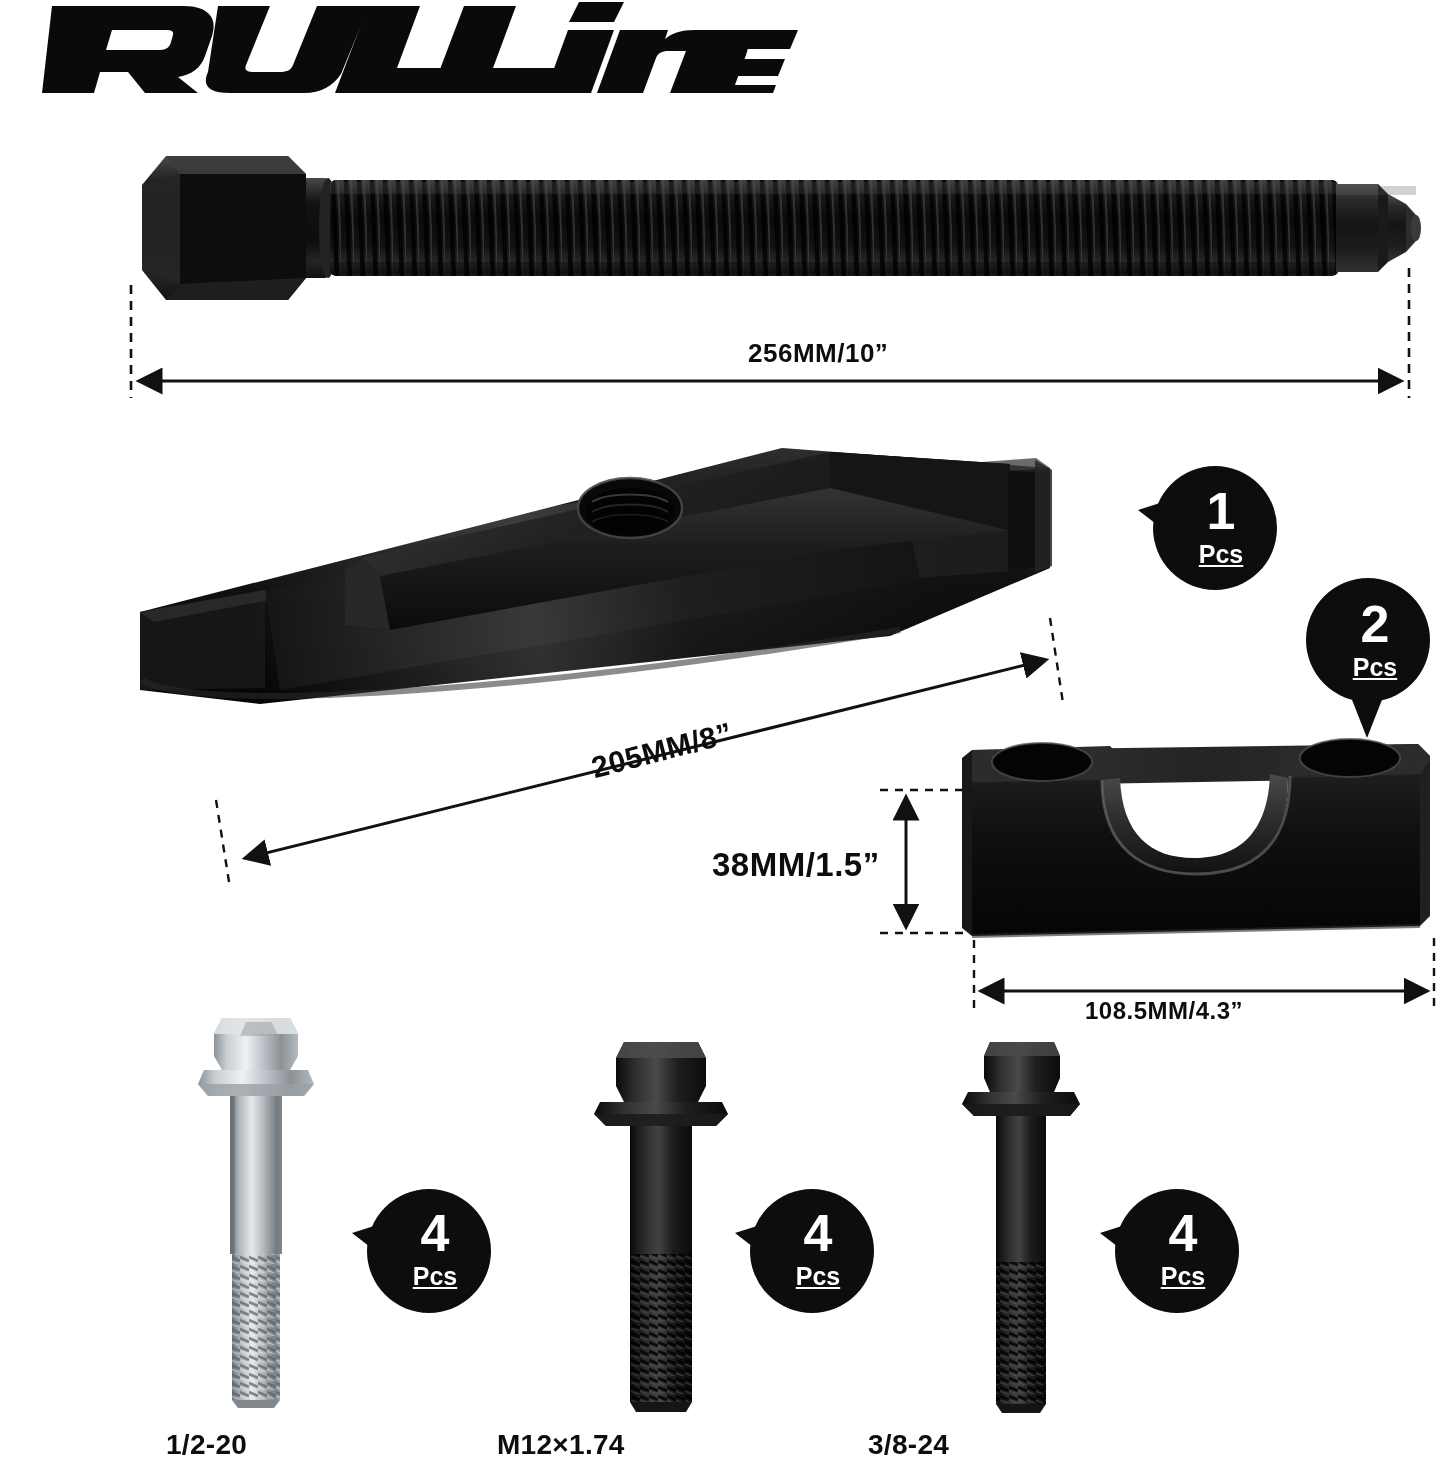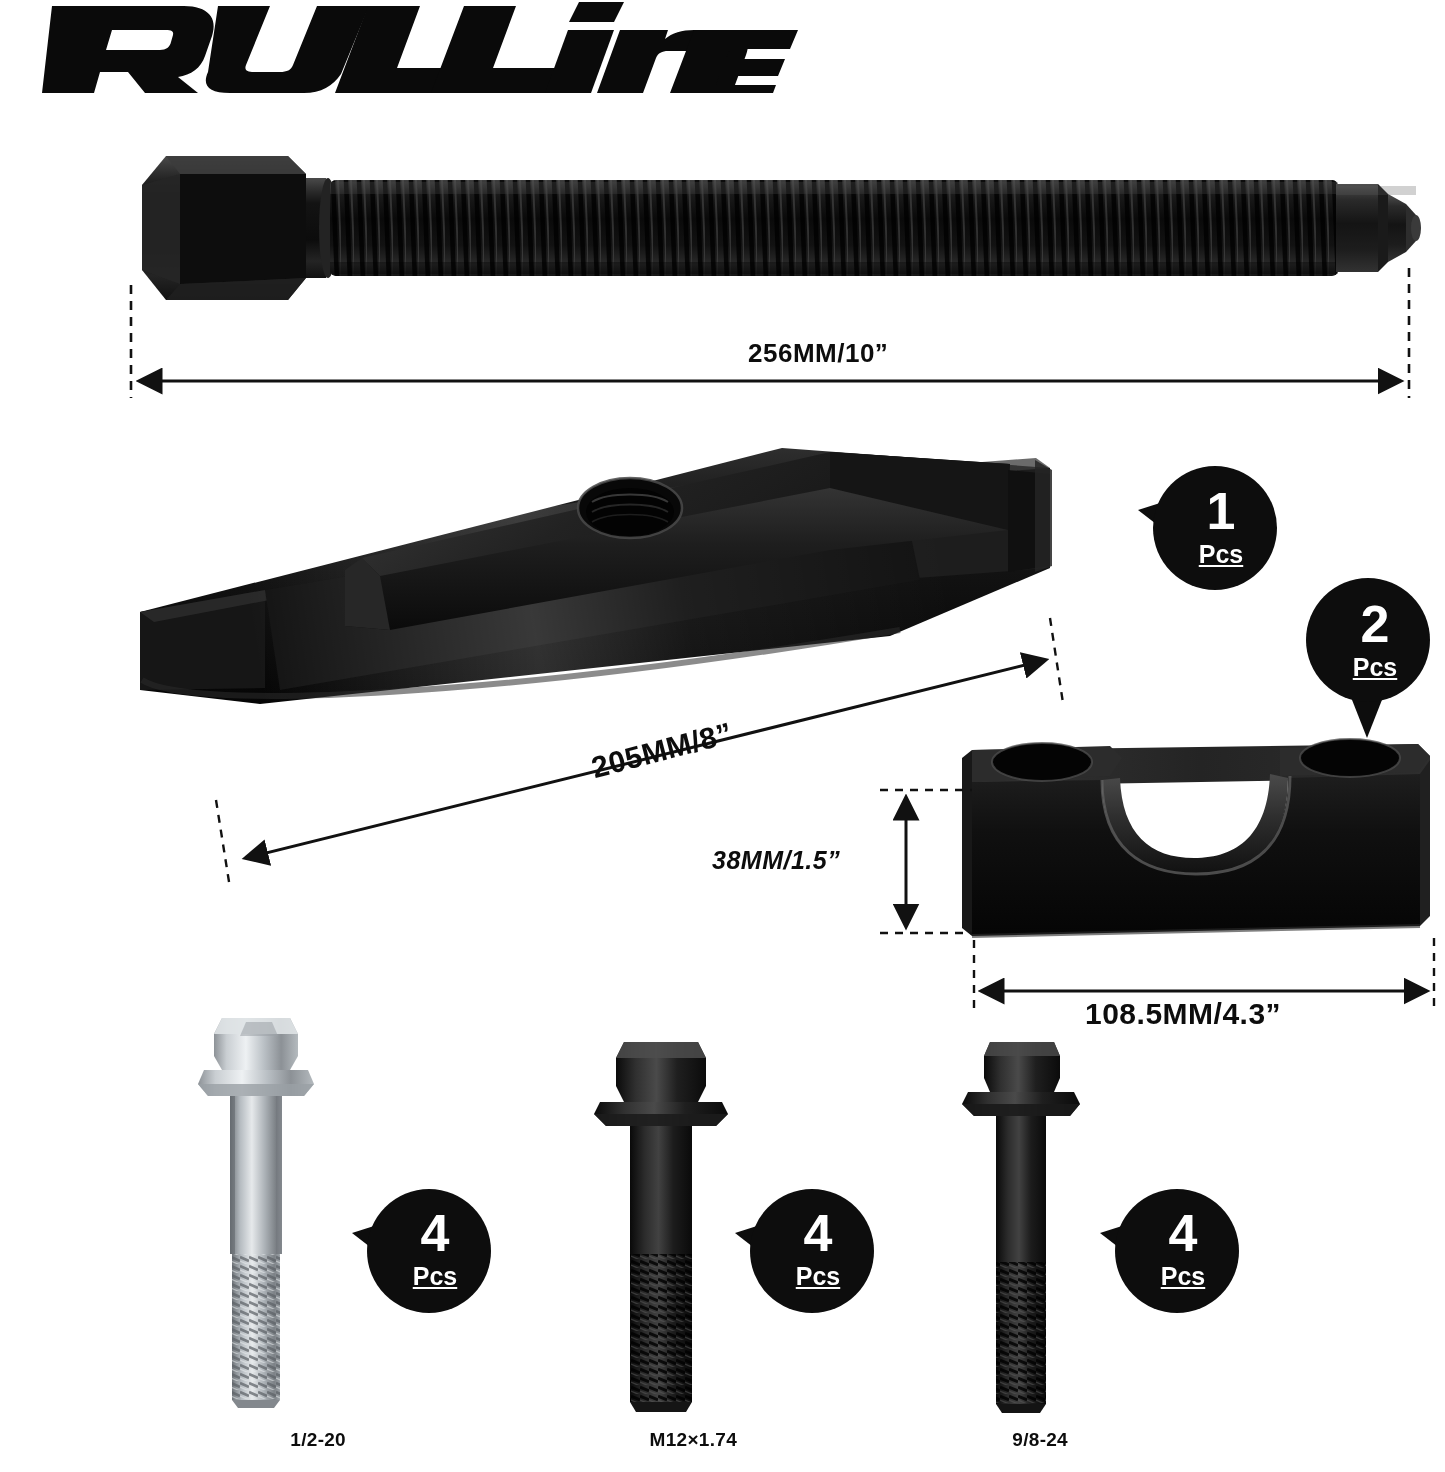--- a/index.html
+++ b/index.html
@@ -35,29 +35,29 @@
     color: #0d0d0d;
     letter-spacing: 0.5px;
     white-space: nowrap;
   }
   #dim-256 { left: 748px; top: 338px; font-size: 26px; }
   #dim-205 {
     left: 588px; top: 752px; font-size: 30px;
     transform: rotate(-14.5deg);
     transform-origin: left top;
   }
-  #dim-38 { left: 712px; top: 846px; font-size: 25px; font-style: italic; }
-  #dim-108 { left: 1085px; top: 997px; font-size: 30px; }
+  #dim-38 { left: 712px; top: 846px; font-size: 33px; }
+  #dim-108 { left: 1085px; top: 997px; font-size: 24px; }
 
   .bolt-label {
     font-family: "Liberation Sans", sans-serif;
     font-weight: bold;
-    font-size: 19px;
+    font-size: 28px;
     color: #0d0d0d;
-    text-align: right;
+    text-align: left;
     white-space: nowrap;
     letter-spacing: 0.3px;
   }
   #lbl-bolt-1 { left: 166px; top: 1429px; width: 180px; }
   #lbl-bolt-2 { left: 497px; top: 1429px; width: 240px; }
   #lbl-bolt-3 { left: 868px; top: 1429px; width: 200px; }
 
   
   .badge {
     color: #ffffff;
@@ -479,15 +479,15 @@
     <svg class="bsvg" width="150" height="140" viewBox="0 0 150 140" aria-hidden="true">
       <path d="M0 52 L44 38 L44 86 Z" fill="#0d0d0d"></path>
       <circle cx="77" cy="70" r="62" fill="#0d0d0d"></circle>
     </svg>
     <div class="bnum">4</div>
     <div class="bpcs">Pcs</div>
   </div>
 
   <div id="lbl-bolt-1" class="abs bolt-label">1/2-20</div>
   <div id="lbl-bolt-2" class="abs bolt-label">M12×1.74</div>
-  <div id="lbl-bolt-3" class="abs bolt-label">9/8-24</div>
+  <div id="lbl-bolt-3" class="abs bolt-label">3/8-24</div>
 
 </div>
 
 </body></html>

